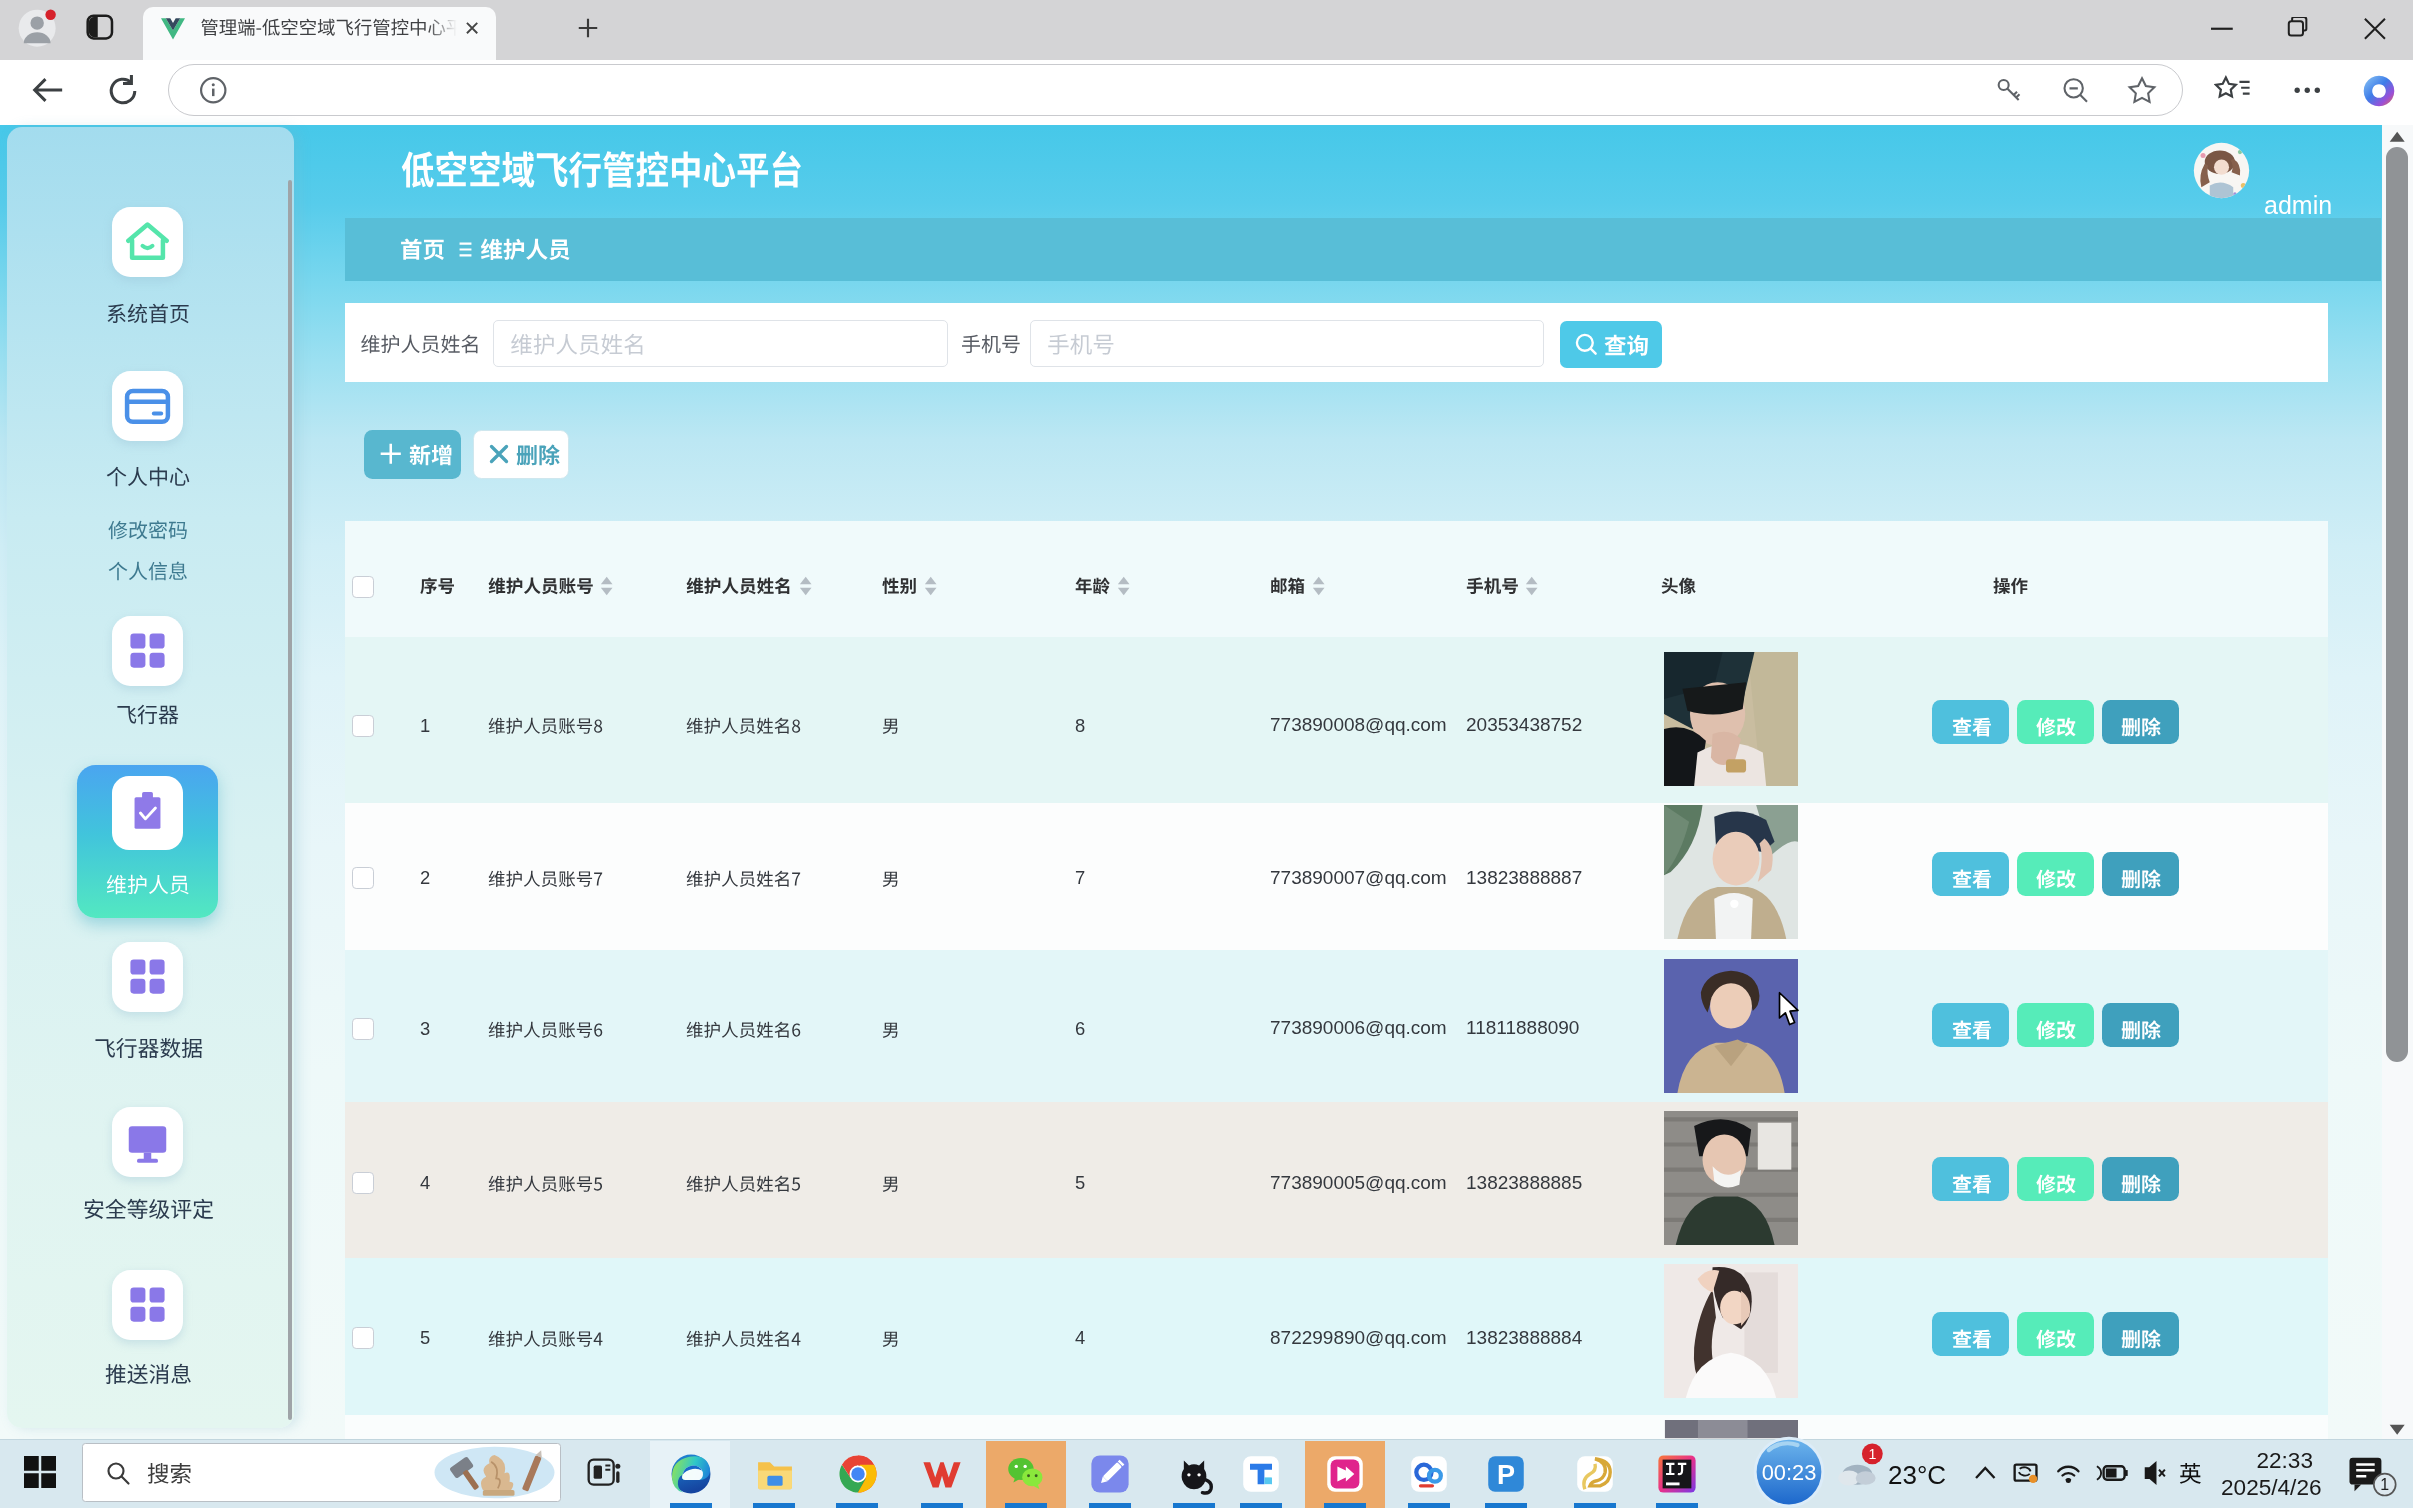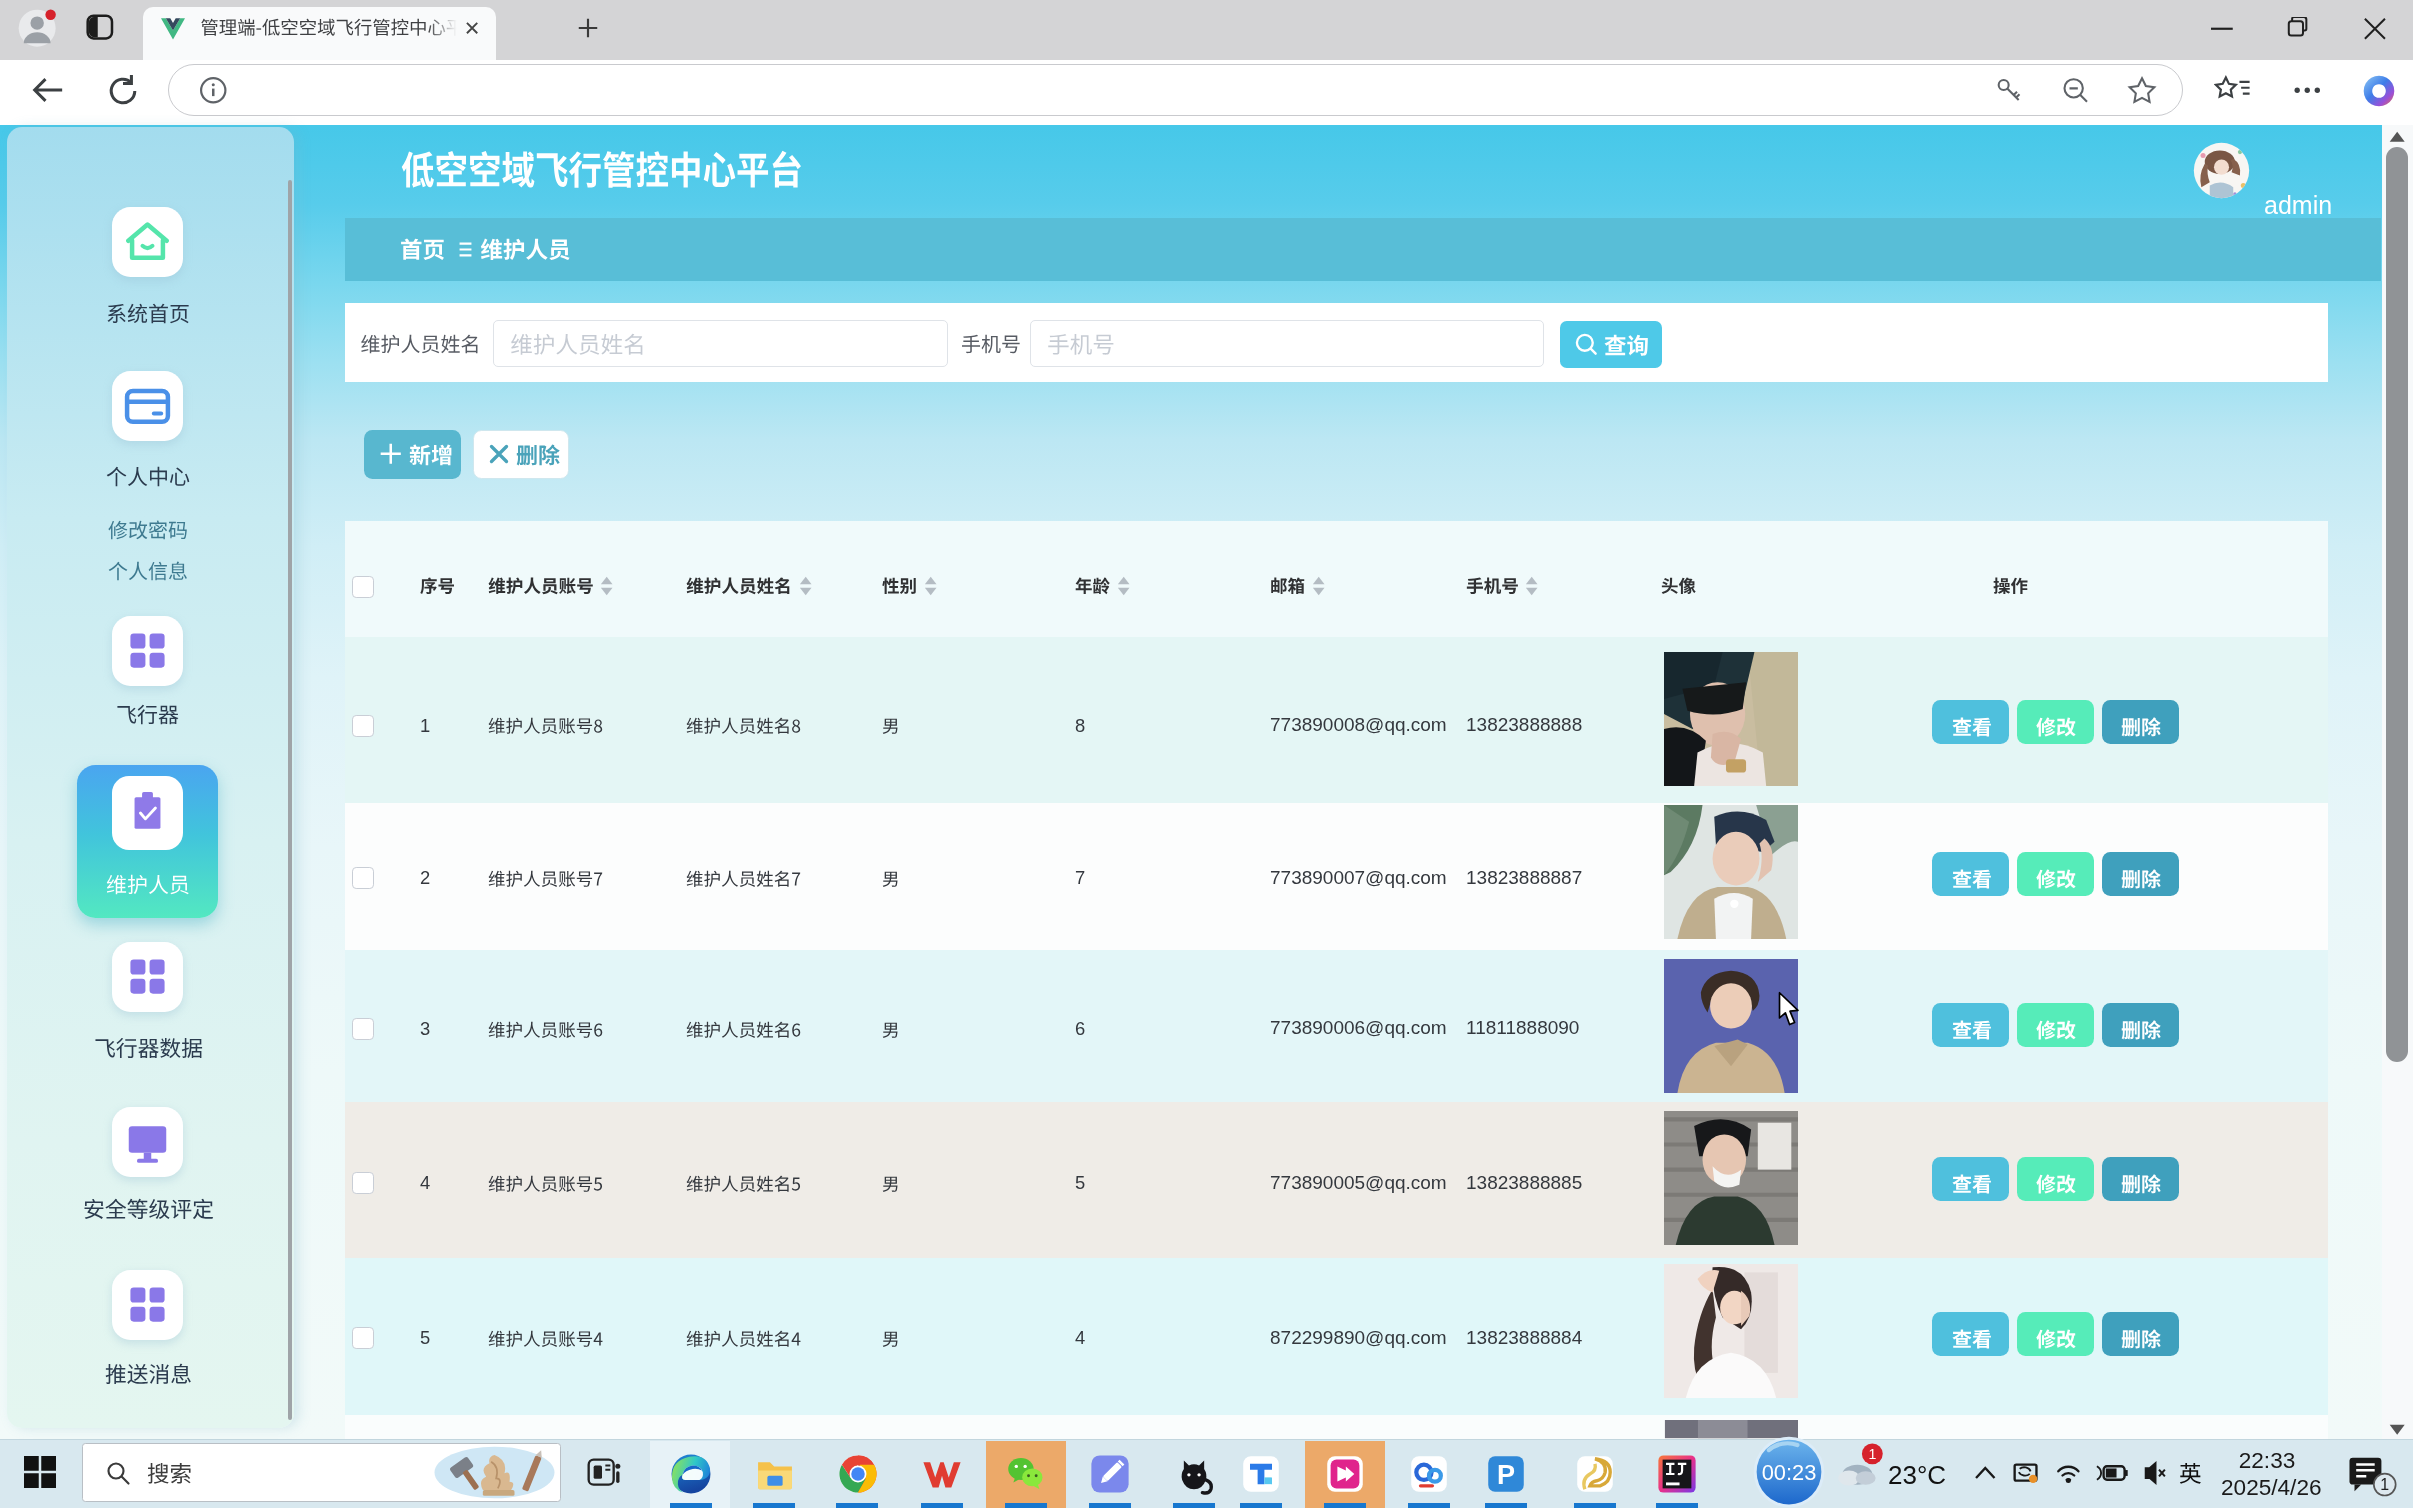--- a/index.html
+++ b/index.html
@@ -637,21 +637,21 @@
         <use href="#g87" x="600"></use>
       </svg>
     </div>
     <div style="position:absolute;left:882px;top:717px;line-height:0;">
       <svg style="width:17.6px;height:17.6px;" viewBox="0 -88 100 100" fill="#34383e">
         <use href="#g88"></use>
       </svg>
     </div>
     <div style="position:absolute;left:1075px;top:715px;font-family:'Liberation Sans',sans-serif;font-size:18.4px;color:#34383e;">8</div>
     <div style="position:absolute;left:1270px;top:714px;font-family:'Liberation Sans',sans-serif;font-size:19px;color:#34383e;text-align:center;">773890008@qq.com</div>
-    <div style="position:absolute;left:1466px;top:714px;font-family:'Liberation Sans',sans-serif;font-size:19px;color:#34383e;">13823888888</div>
+    <div style="position:absolute;left:1466px;top:714px;font-family:'Liberation Sans',sans-serif;font-size:19px;color:#34383e;">20353438752</div>
     <div style="position:absolute;left:1932px;top:700px;width:77px;height:44px;background:#4fc0dd;border-radius:8.4px;"></div>
     <div style="position:absolute;left:1952px;top:717px;line-height:0;">
       <svg style="width:40px;height:20px;" viewBox="0 -88 200 100" fill="#ffffff">
         <use href="#g63"></use>
         <use href="#g89" x="100"></use>
       </svg>
     </div>
     <div style="position:absolute;left:2017px;top:700px;width:77px;height:44px;background:#56ecb9;border-radius:8.4px;"></div>
     <div style="position:absolute;left:2036px;top:717px;line-height:0;">
       <svg style="width:40px;height:20px;" viewBox="0 -88 200 100" fill="#ffffff">
@@ -1078,21 +1078,21 @@
 <path d="M208 14 h5 l7 -6 v24 l-7 -6 h-5 z" fill="#191919" stroke-width="2"></path>
         <path d="M224 16 l7 8 M231 16 l-7 8" stroke-width="2.4"></path>
 </g>
 <circle cx="74" cy="27" r="5" fill="#e89028" stroke="none"></circle>
 </svg>
     <div style="position:absolute;left:2179px;top:1462px;line-height:0;">
       <svg style="width:22.6px;height:22.6px;" viewBox="0 -88 100 100" fill="#111111">
         <use href="#g98"></use>
       </svg>
     </div>
-    <div style="position:absolute;left:2221px;top:1447px;width:92px;text-align:center;font-family:'Liberation Sans',sans-serif;font-size:22.6px;color:#1a1a1a;line-height:27px;">22:33<br>2025/4/26</div>
+    <div style="position:absolute;left:2221px;top:1447px;width:92px;text-align:right;font-family:'Liberation Sans',sans-serif;font-size:22.6px;color:#1a1a1a;line-height:27px;">22:33<br>2025/4/26</div>
     <svg style="position:absolute;left:2346px;top:1456px" width="54" height="42" viewBox="0 0 64 50">
 <rect x="4" y="2" width="38" height="32" rx="4" fill="#1a1a1a"></rect>
 <path d="M12 10 h22 M12 17 h22 M12 24 h12" stroke="#fff" stroke-width="3"></path>
 <path d="M10 34 l0 8 8 -8 z" fill="#1a1a1a"></path>
 <circle cx="46" cy="34" r="13" fill="#dde8ee" stroke="#555" stroke-width="2"></circle>
 <text x="46" y="41" font-family="Liberation Sans" font-size="19" fill="#222" text-anchor="middle">1</text>
 </svg>
   </div>
 
 </body></html>

